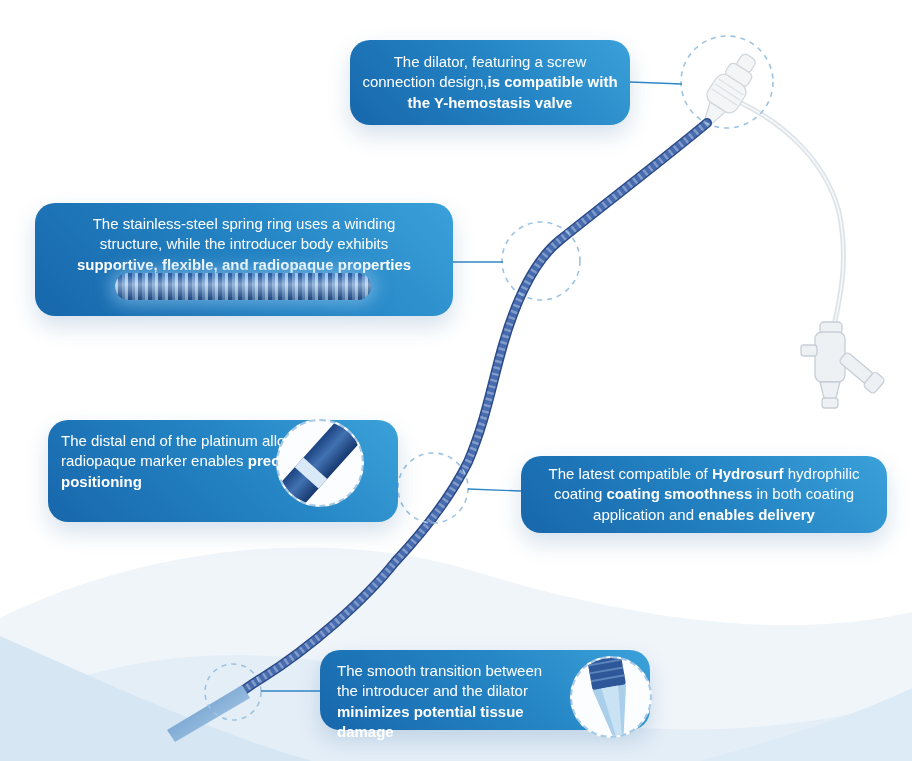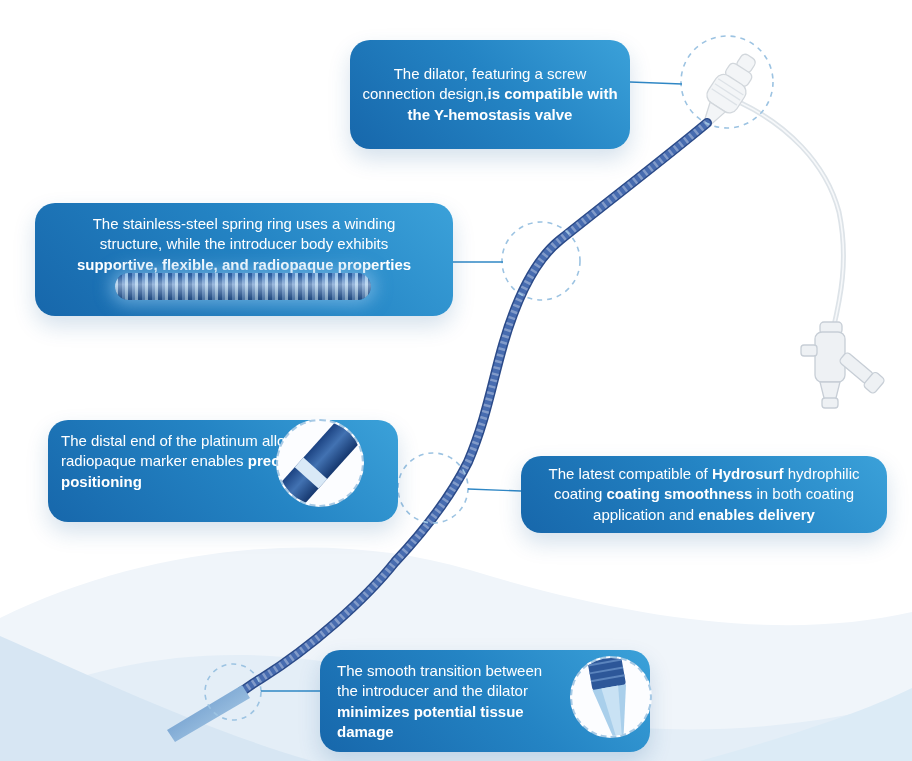--- a/index.html
+++ b/index.html
@@ -18,25 +18,25 @@
     z-index:2;
     background:linear-gradient(225deg, #3ba1d9 0%, #2484c4 45%, #1767ab 100%);
     color:#ffffff;
     border-radius:20px;
     font-size:15px;
     line-height:1.35;
     box-shadow:0 10px 22px rgba(20,90,150,.18);
   }
   .callout .b { font-weight:bold; }
 
-  #callout-dilator  { left:350px; top:40px;  width:280px; padding:24px 12px; text-align:center; }
+  #callout-dilator  { left:350px; top:40px;  width:280px; padding:12px 12px; text-align:center; }
   #callout-spring   { left:35px;  top:203px; width:418px; height:113px; padding:11px 32px 0; text-align:center; }
   #callout-marker   { left:48px;  top:420px; width:350px; height:102px;  padding:11px 80px 10px 13px; text-align:left; }
   #callout-coating  { left:521px; top:456px; width:366px; padding:8px 10px; text-align:center; }
-  #callout-tip      { left:320px; top:650px; width:330px; height:102px; padding:11px 98px 10px 17px; text-align:left; }
+  #callout-tip      { left:320px; top:650px; width:330px; height:80px; padding:11px 98px 10px 17px; text-align:left; }
 
   .spring-coil {
     position:absolute; left:80px; top:70px; width:256px; height:27px;
     border-radius:14px;
     background:
       linear-gradient(180deg, rgba(255,255,255,0) 8%, rgba(255,255,255,.38) 42%, rgba(0,0,0,.18) 95%),
       repeating-linear-gradient(90deg, #9dc5e9 0 3px, #2d5fa0 3px 7px, #5d8dc7 7px 10px);
     box-shadow:0 0 16px 5px rgba(140,195,235,.6);
   }
 

